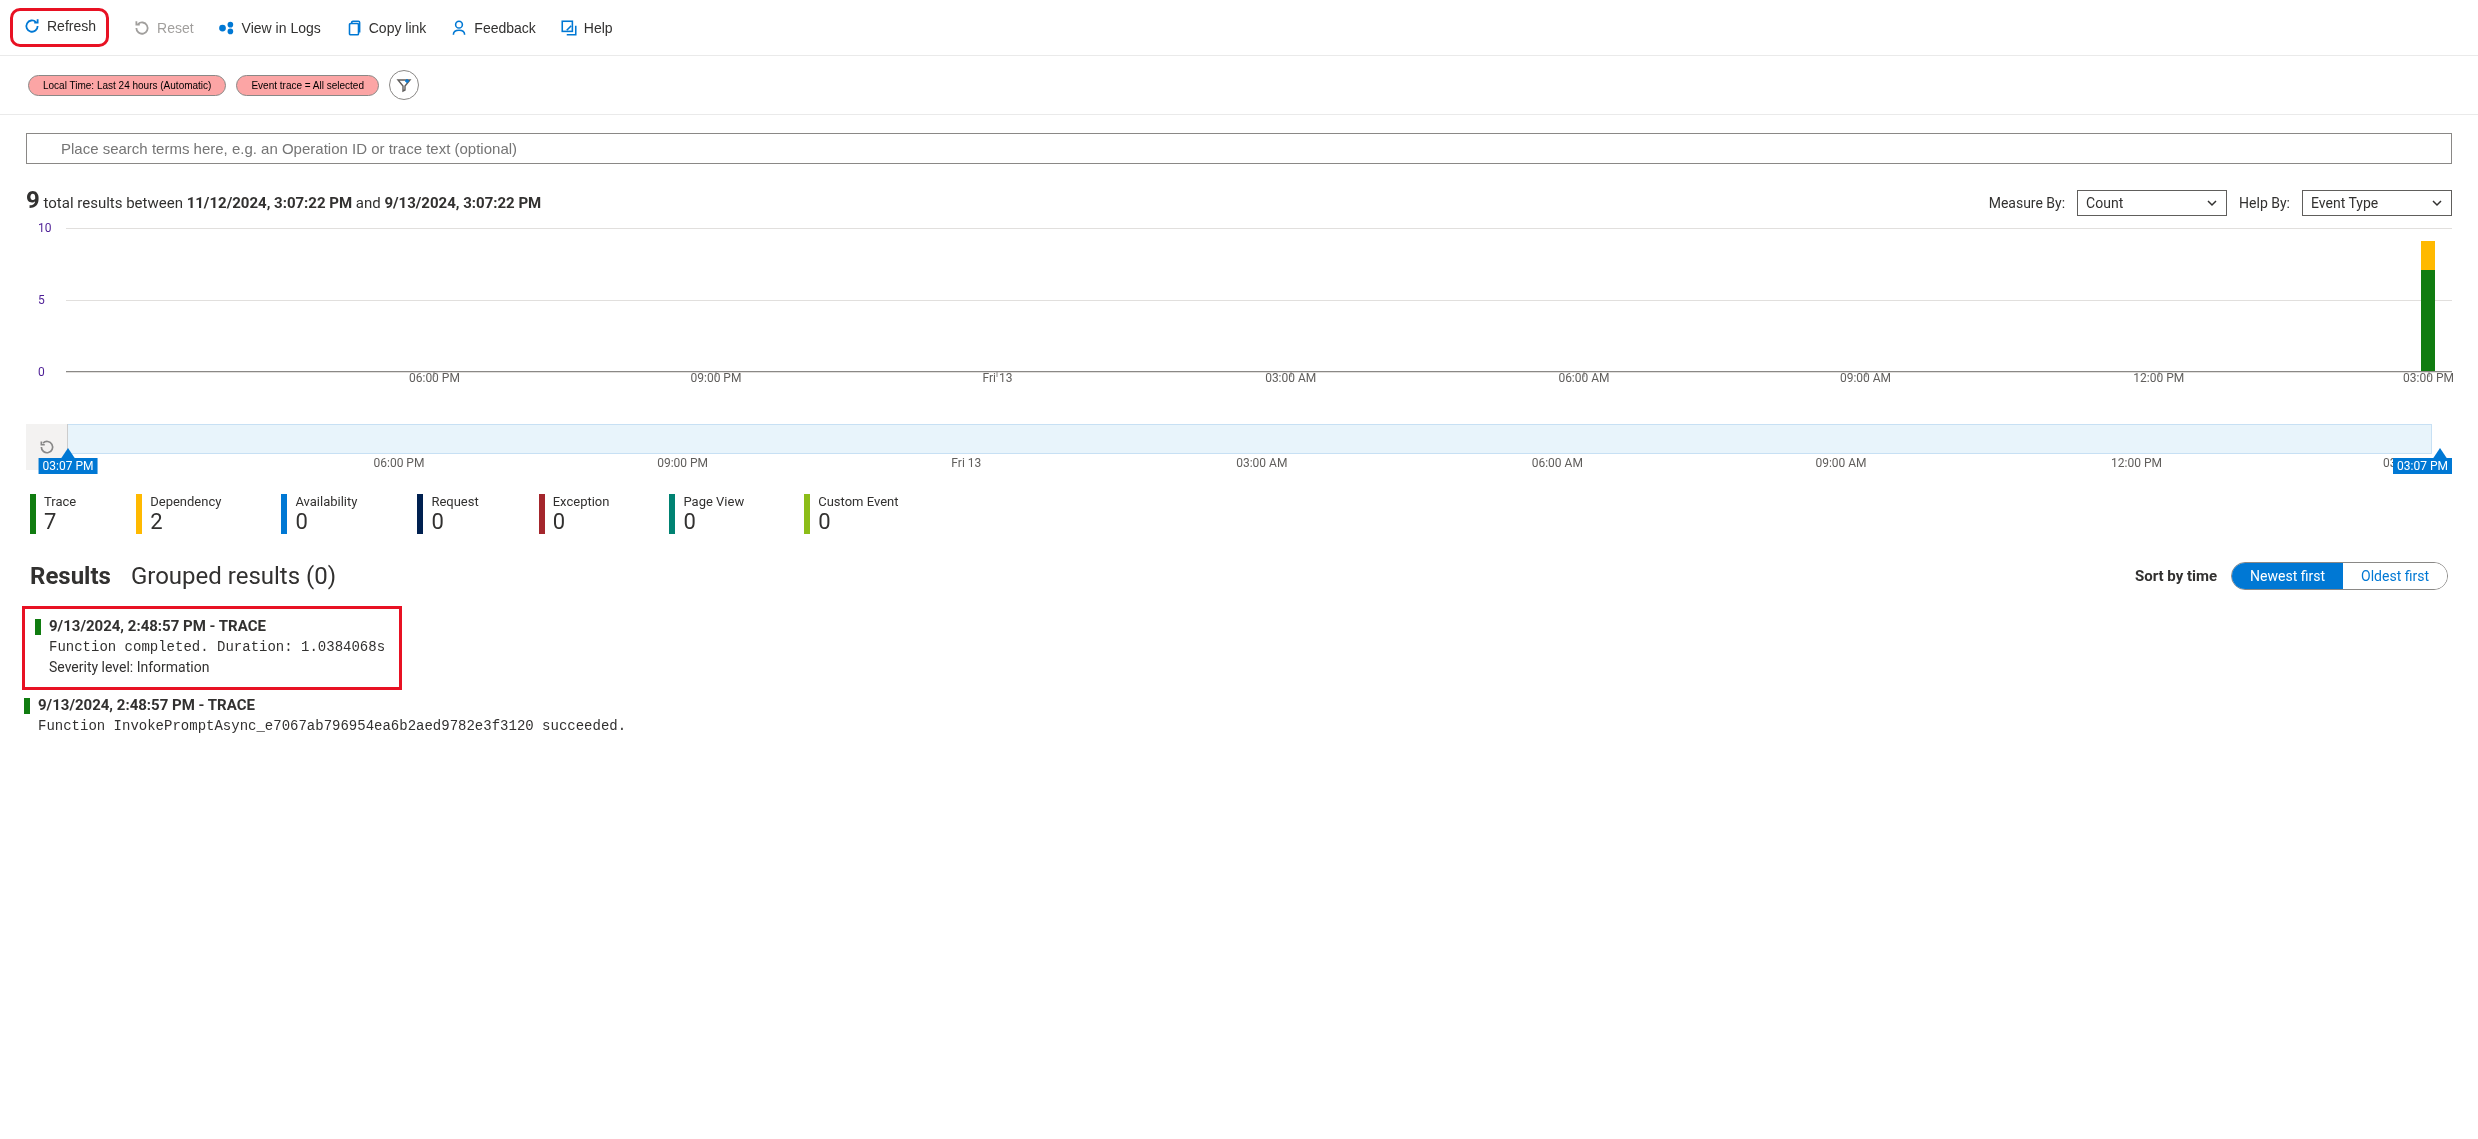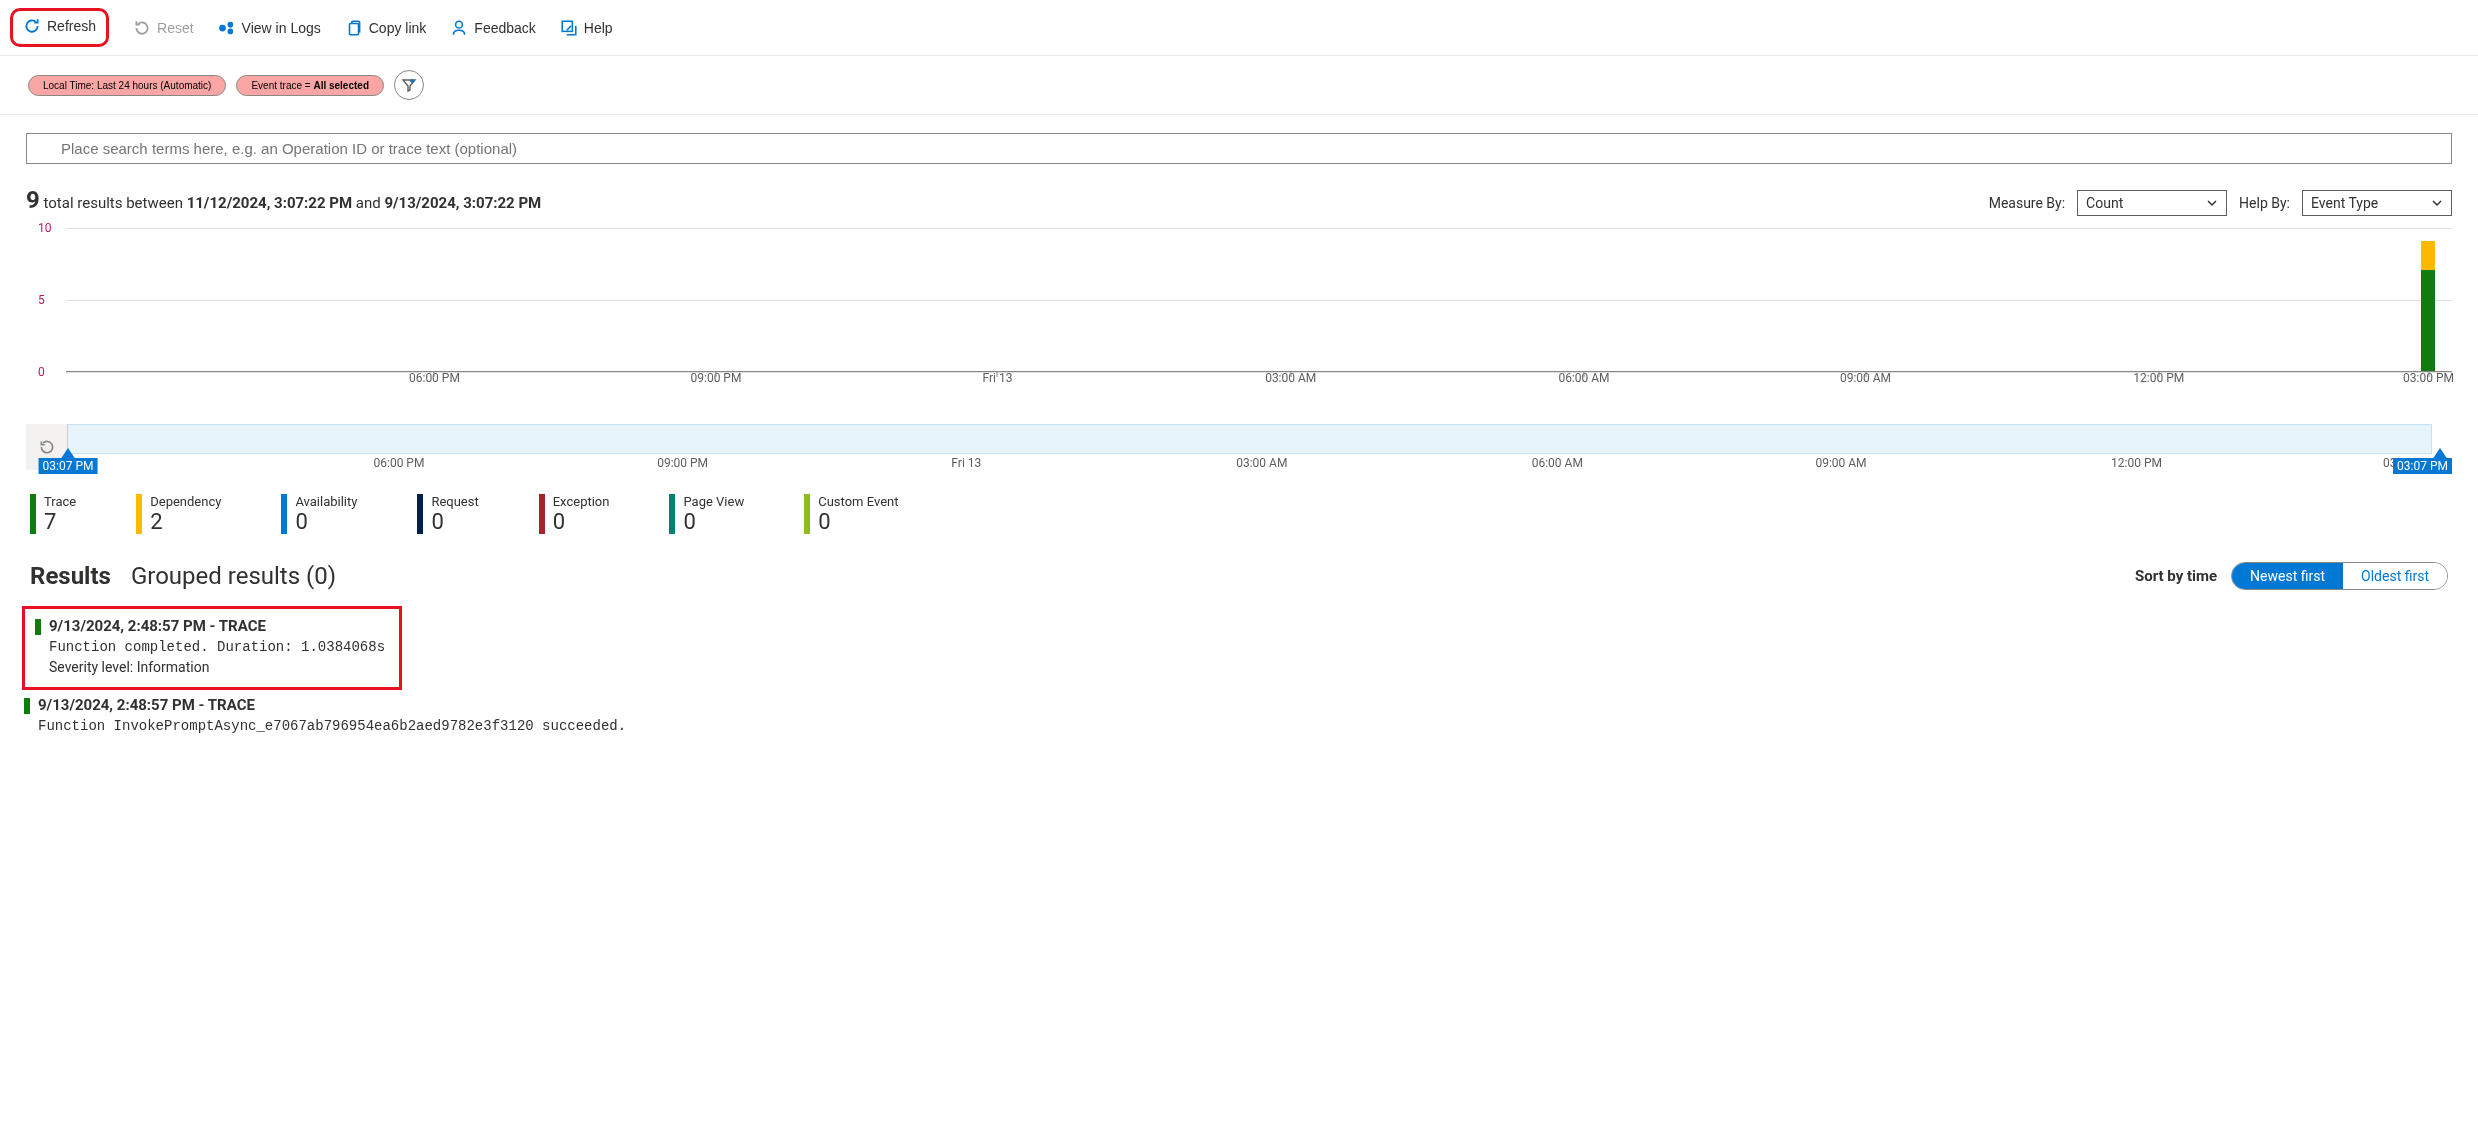--- a/index.html
+++ b/index.html
@@ -46,21 +46,21 @@
     border-bottom: 1px solid #eaeaea;
   }
   .pill {
     border: 1px solid #8a8886;
     border-radius: 16px;
     padding: 4px 14px;
     font-size: 10px;
     cursor: pointer;
     background: #fca5a5;
   }
-  .pill b { font-weight: 700; }
+  .pill b { font-weight: 400; }
   .pill-mini {
     border: 1px solid #8a8886;
     border-radius: 50%;
     width: 30px; height: 30px;
     display: inline-flex; align-items: center; justify-content: center;
     cursor: pointer;
     position: relative;
   }
 
   .searchbox-wrap { padding: 18px 26px 4px 26px; }
@@ -108,21 +108,21 @@
     position: relative;
     height: 160px;
     border-top: 0;
   }
   .chart-grid {
     position: absolute;
     left: 40px; right: 0; top: 0; bottom: 16px;
     border-bottom: 1px solid #8a8886;
   }
   .gridline { position: absolute; left: 0; right: 0; border-top: 1px solid #e1dfdd; }
-  .y-tick { position: absolute; left: 12px; font-size: 12px; color: #be185d; transform: translateY(-50%); }
+  .y-tick { position: absolute; left: 12px; font-size: 12px; color: #4c1d95; transform: translateY(-50%); }
   .bar {
     position: absolute;
     width: 14px;
   }
   .x-ticks {
     position: absolute; left: 40px; right: 0; bottom: -22px; height: 22px;
     font-size: 12px; color: #605e5c;
   }
   .x-tick { position: absolute; transform: translateX(-50%); white-space: nowrap; }
   .x-ticks .tickmark { position:absolute; top:0; width:1px; height:6px; background:#8a8886; transform: translateX(-50%);}

